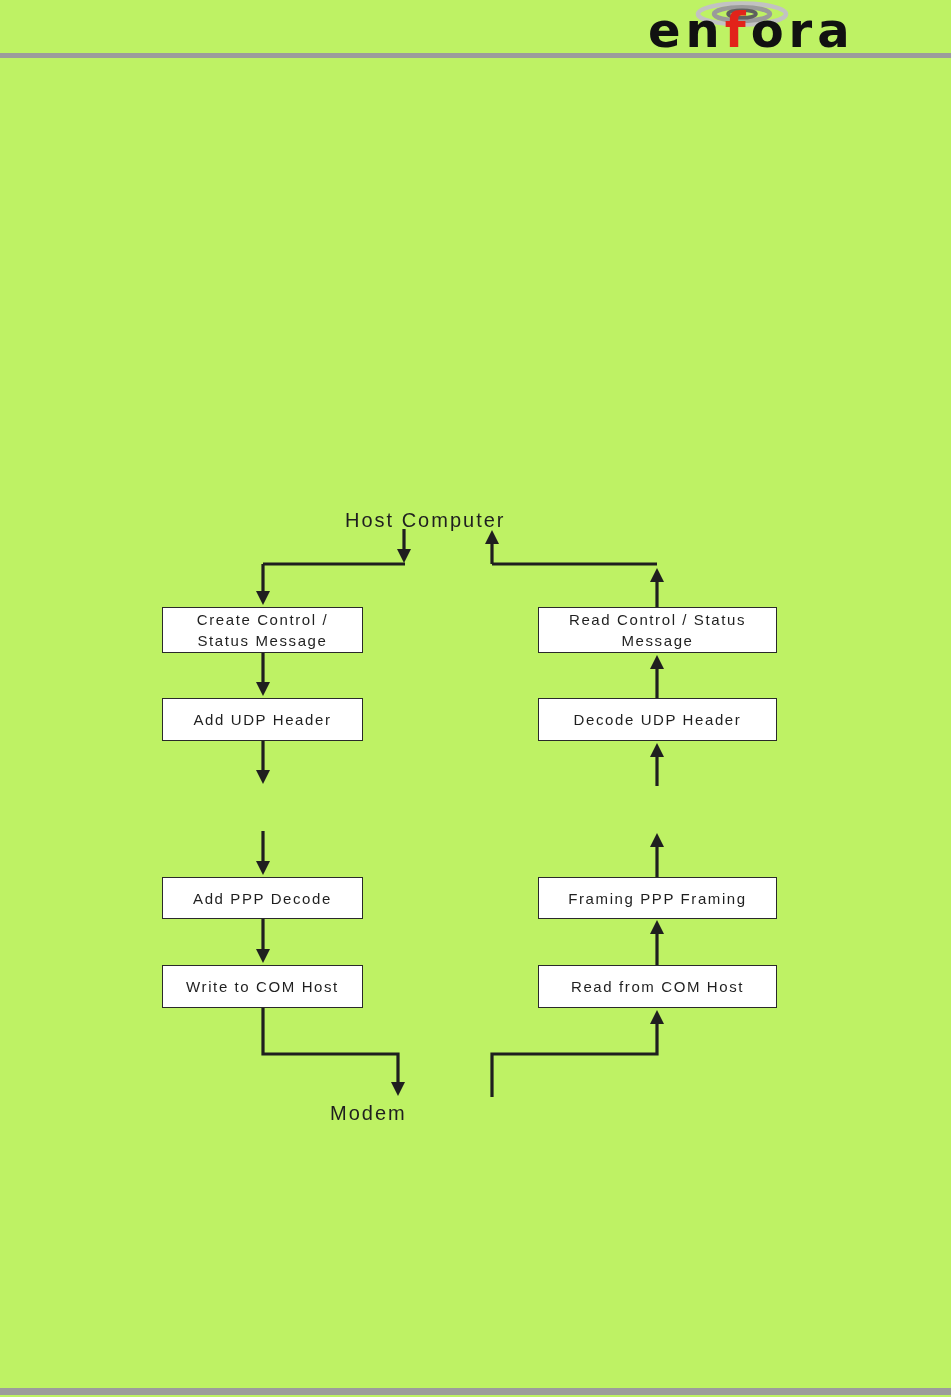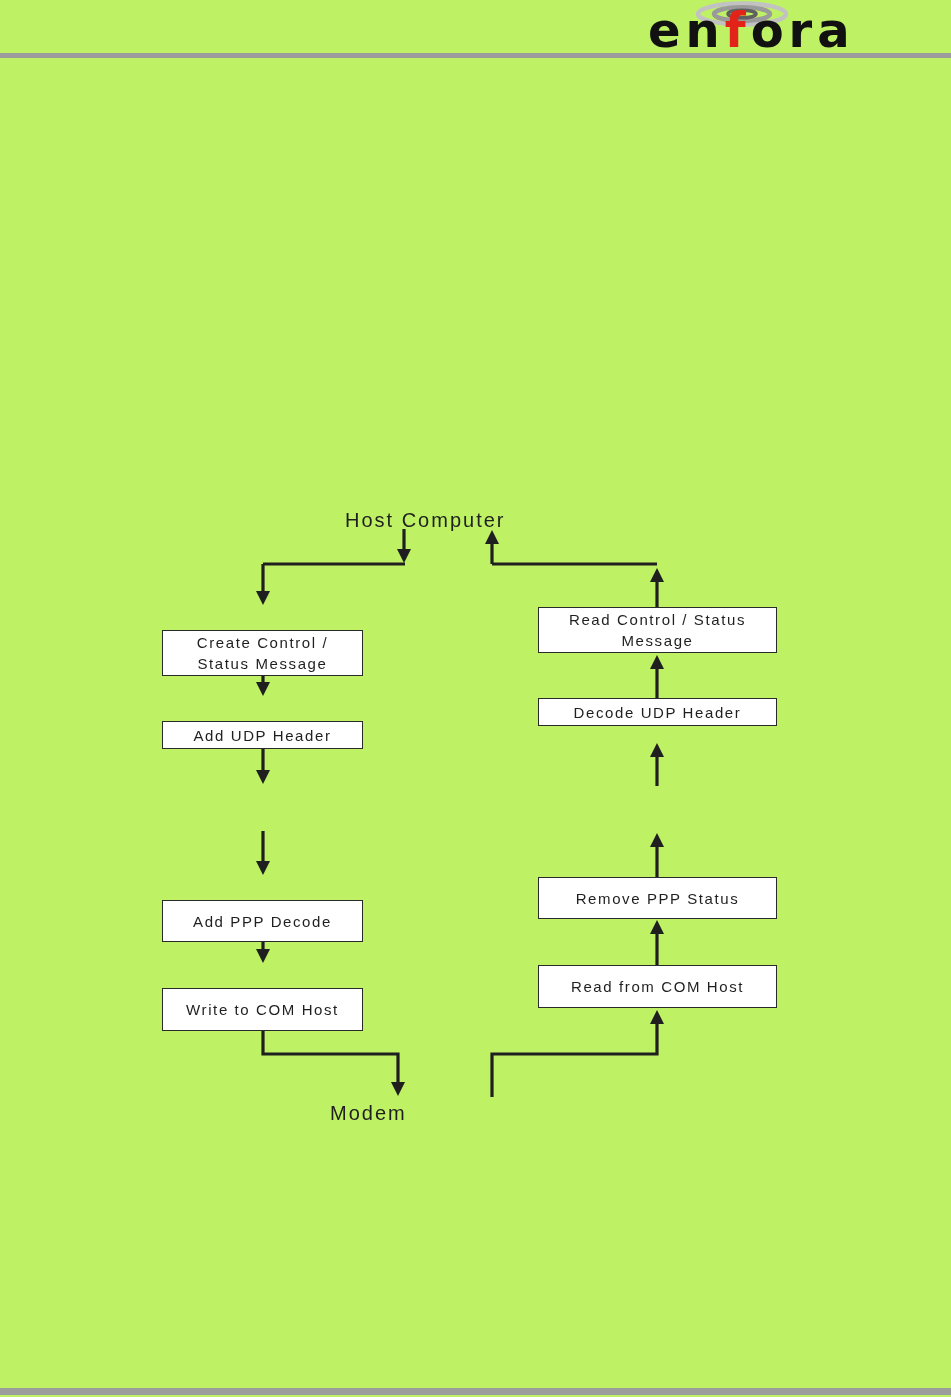--- a/index.html
+++ b/index.html
@@ -59,24 +59,24 @@
     border:1.5px solid #2a2a2a;
     display:flex;align-items:center;justify-content:center;
     text-align:center;
     font-size:15px;
     letter-spacing:1.6px;
     line-height:21px;
     white-space:pre-line;
     color:var(--ink);
   }
   
-  .col-l{left:162px;width:201px;margin-top:23px;}
+  .col-l{left:162px;width:201px;}
   .col-r{left:538px;width:239px;}
   .row1{top:607px;height:46px;}
-  .row2{top:698px;height:28px;}
+  .row2{top:698px;height:43px;}
   .row3{top:786px;height:45px;}
   .row4{top:877px;height:42px;}
   .row5{top:965px;height:43px;}
 </style>
 </head>
 <body>
 
 <div class="page">
 
   <div class="top-rule"></div>
@@ -158,17 +158,17 @@
 
   <div class="fbox col-l row1">Create Control /
 Status Message</div>
   <div class="fbox col-l row2">Add UDP Header</div>
   <div class="fbox col-l row4">Add PPP Decode</div>
   <div class="fbox col-l row5">Write to COM Host</div>
 
   <div class="fbox col-r row1">Read Control / Status
 Message</div>
   <div class="fbox col-r row2">Decode UDP Header</div>
-  <div class="fbox col-r row4">Remove PPP Status</div>
+  <div class="fbox col-r row4">Framing PPP Framing</div>
   <div class="fbox col-r row5">Read from COM Host</div>
 
   <div class="bottom-rule"></div>
 </div>
 
 </body></html>

